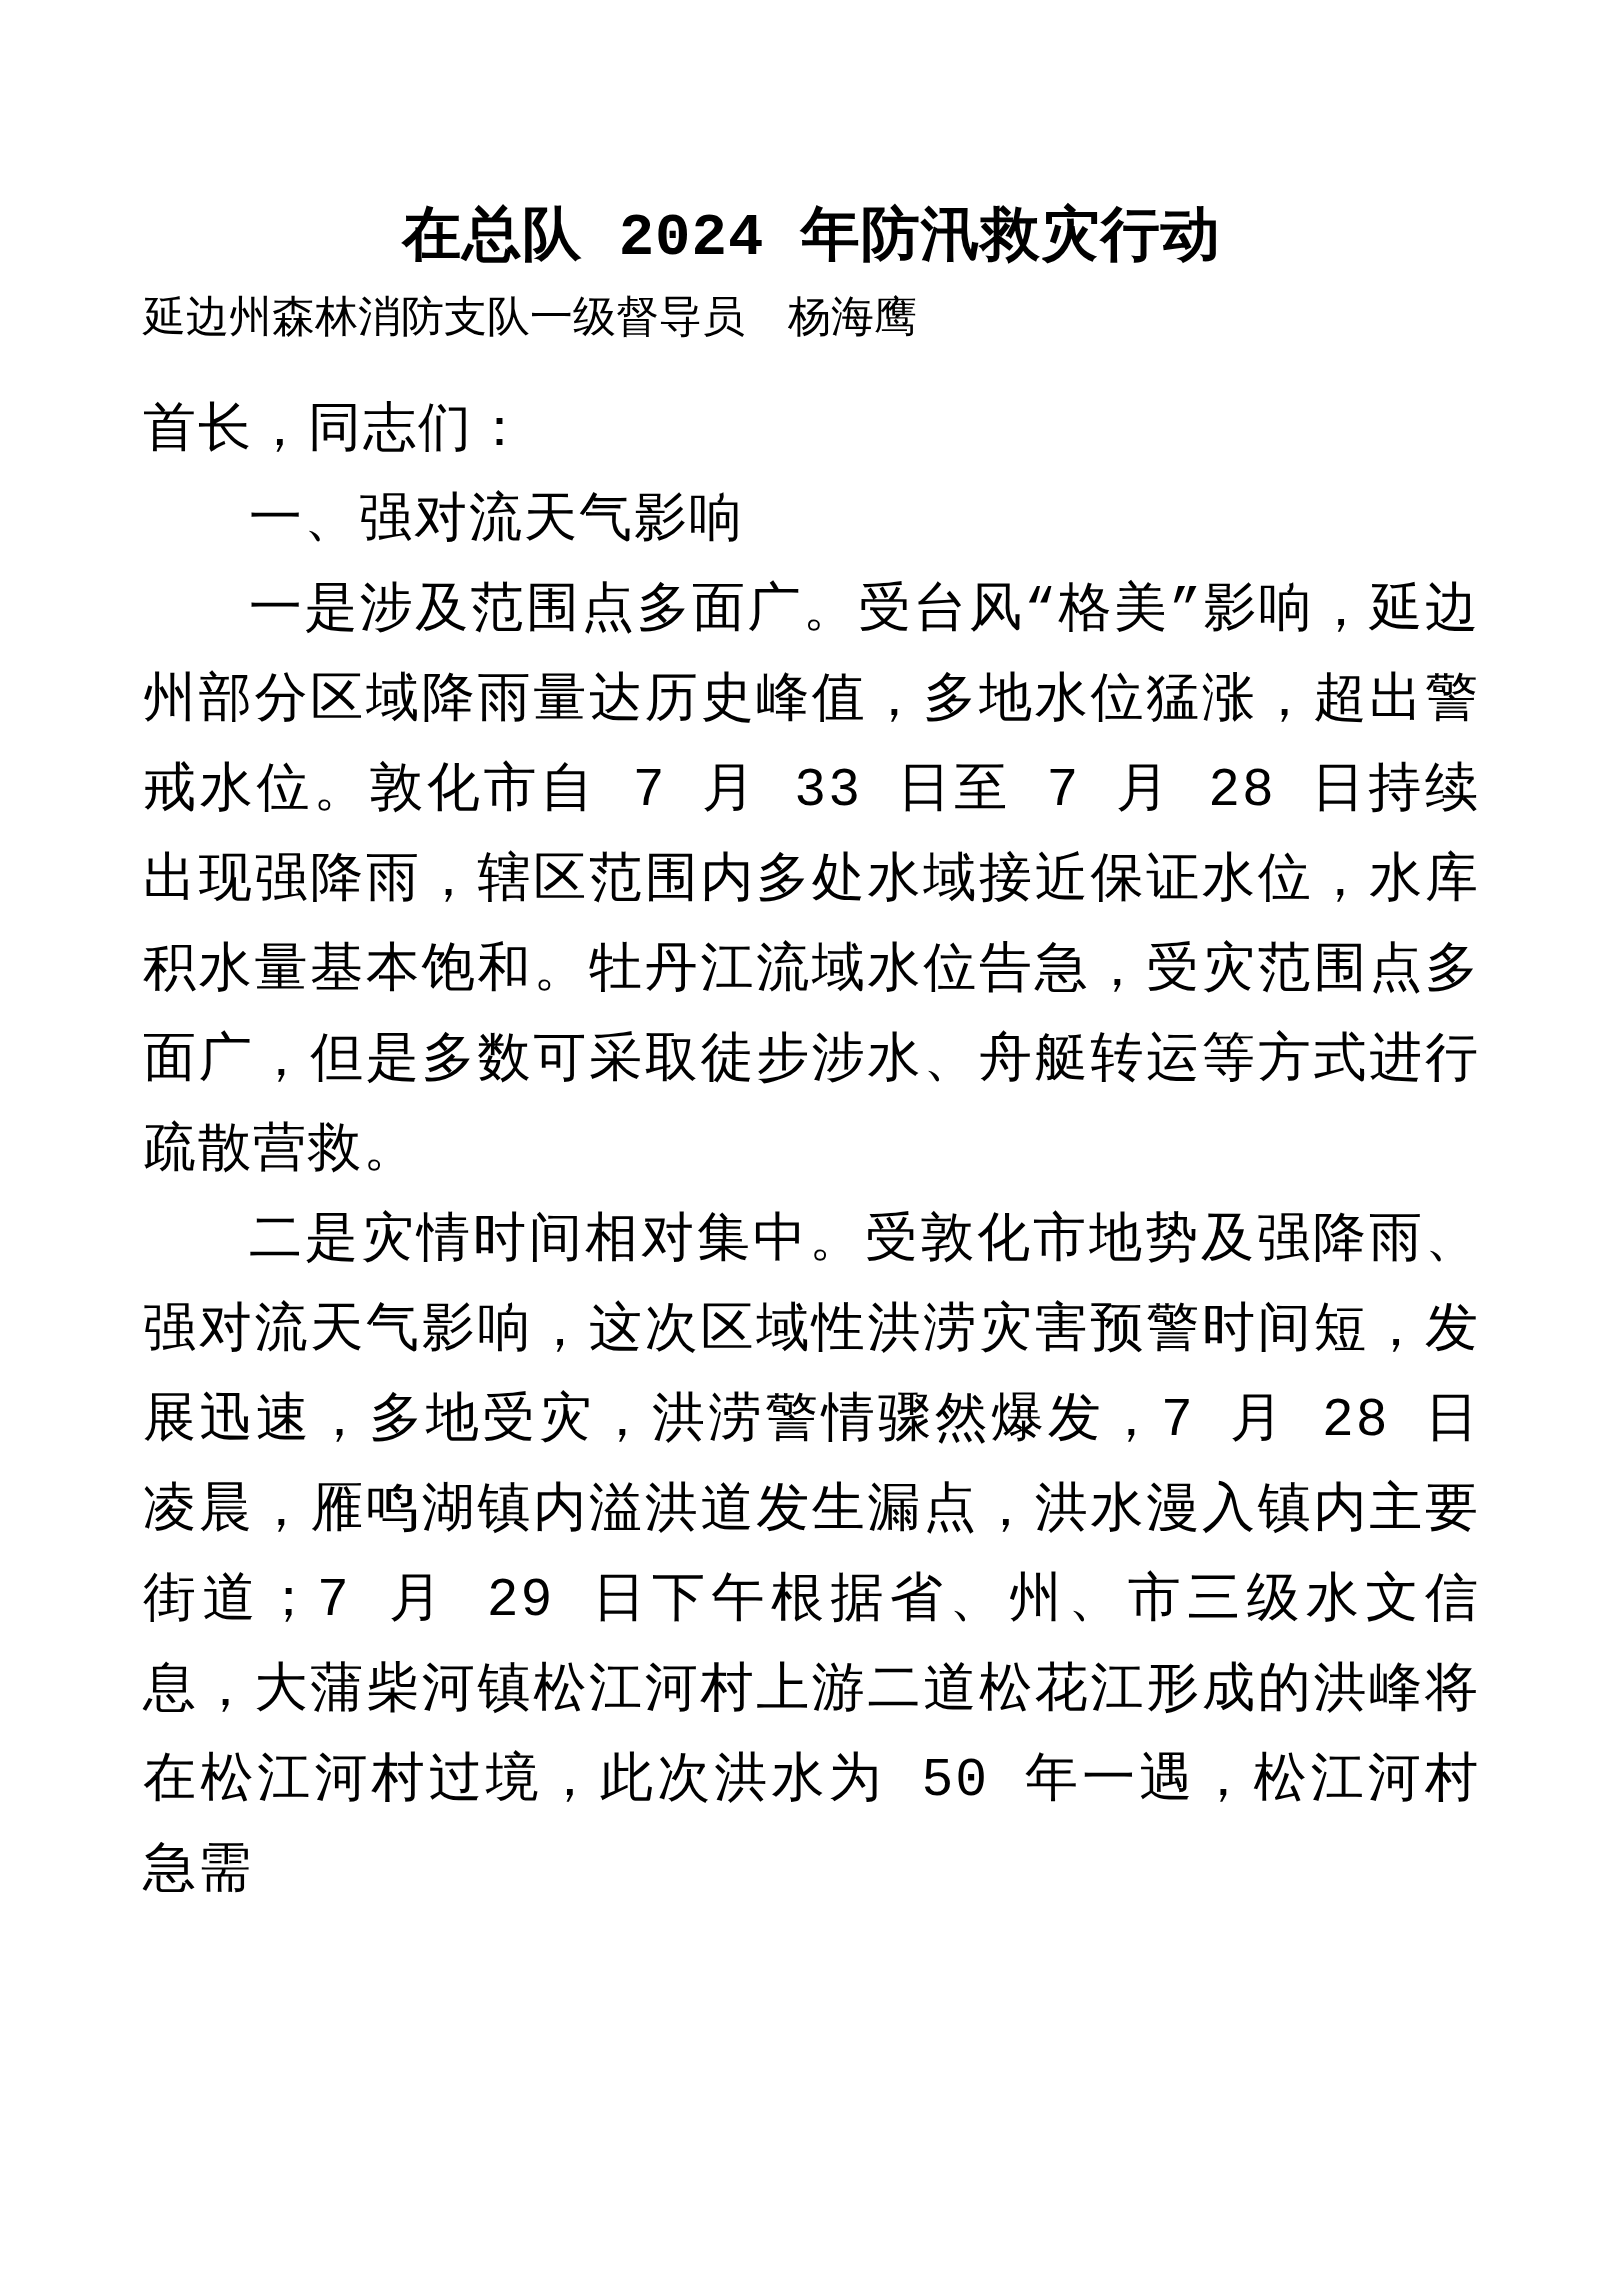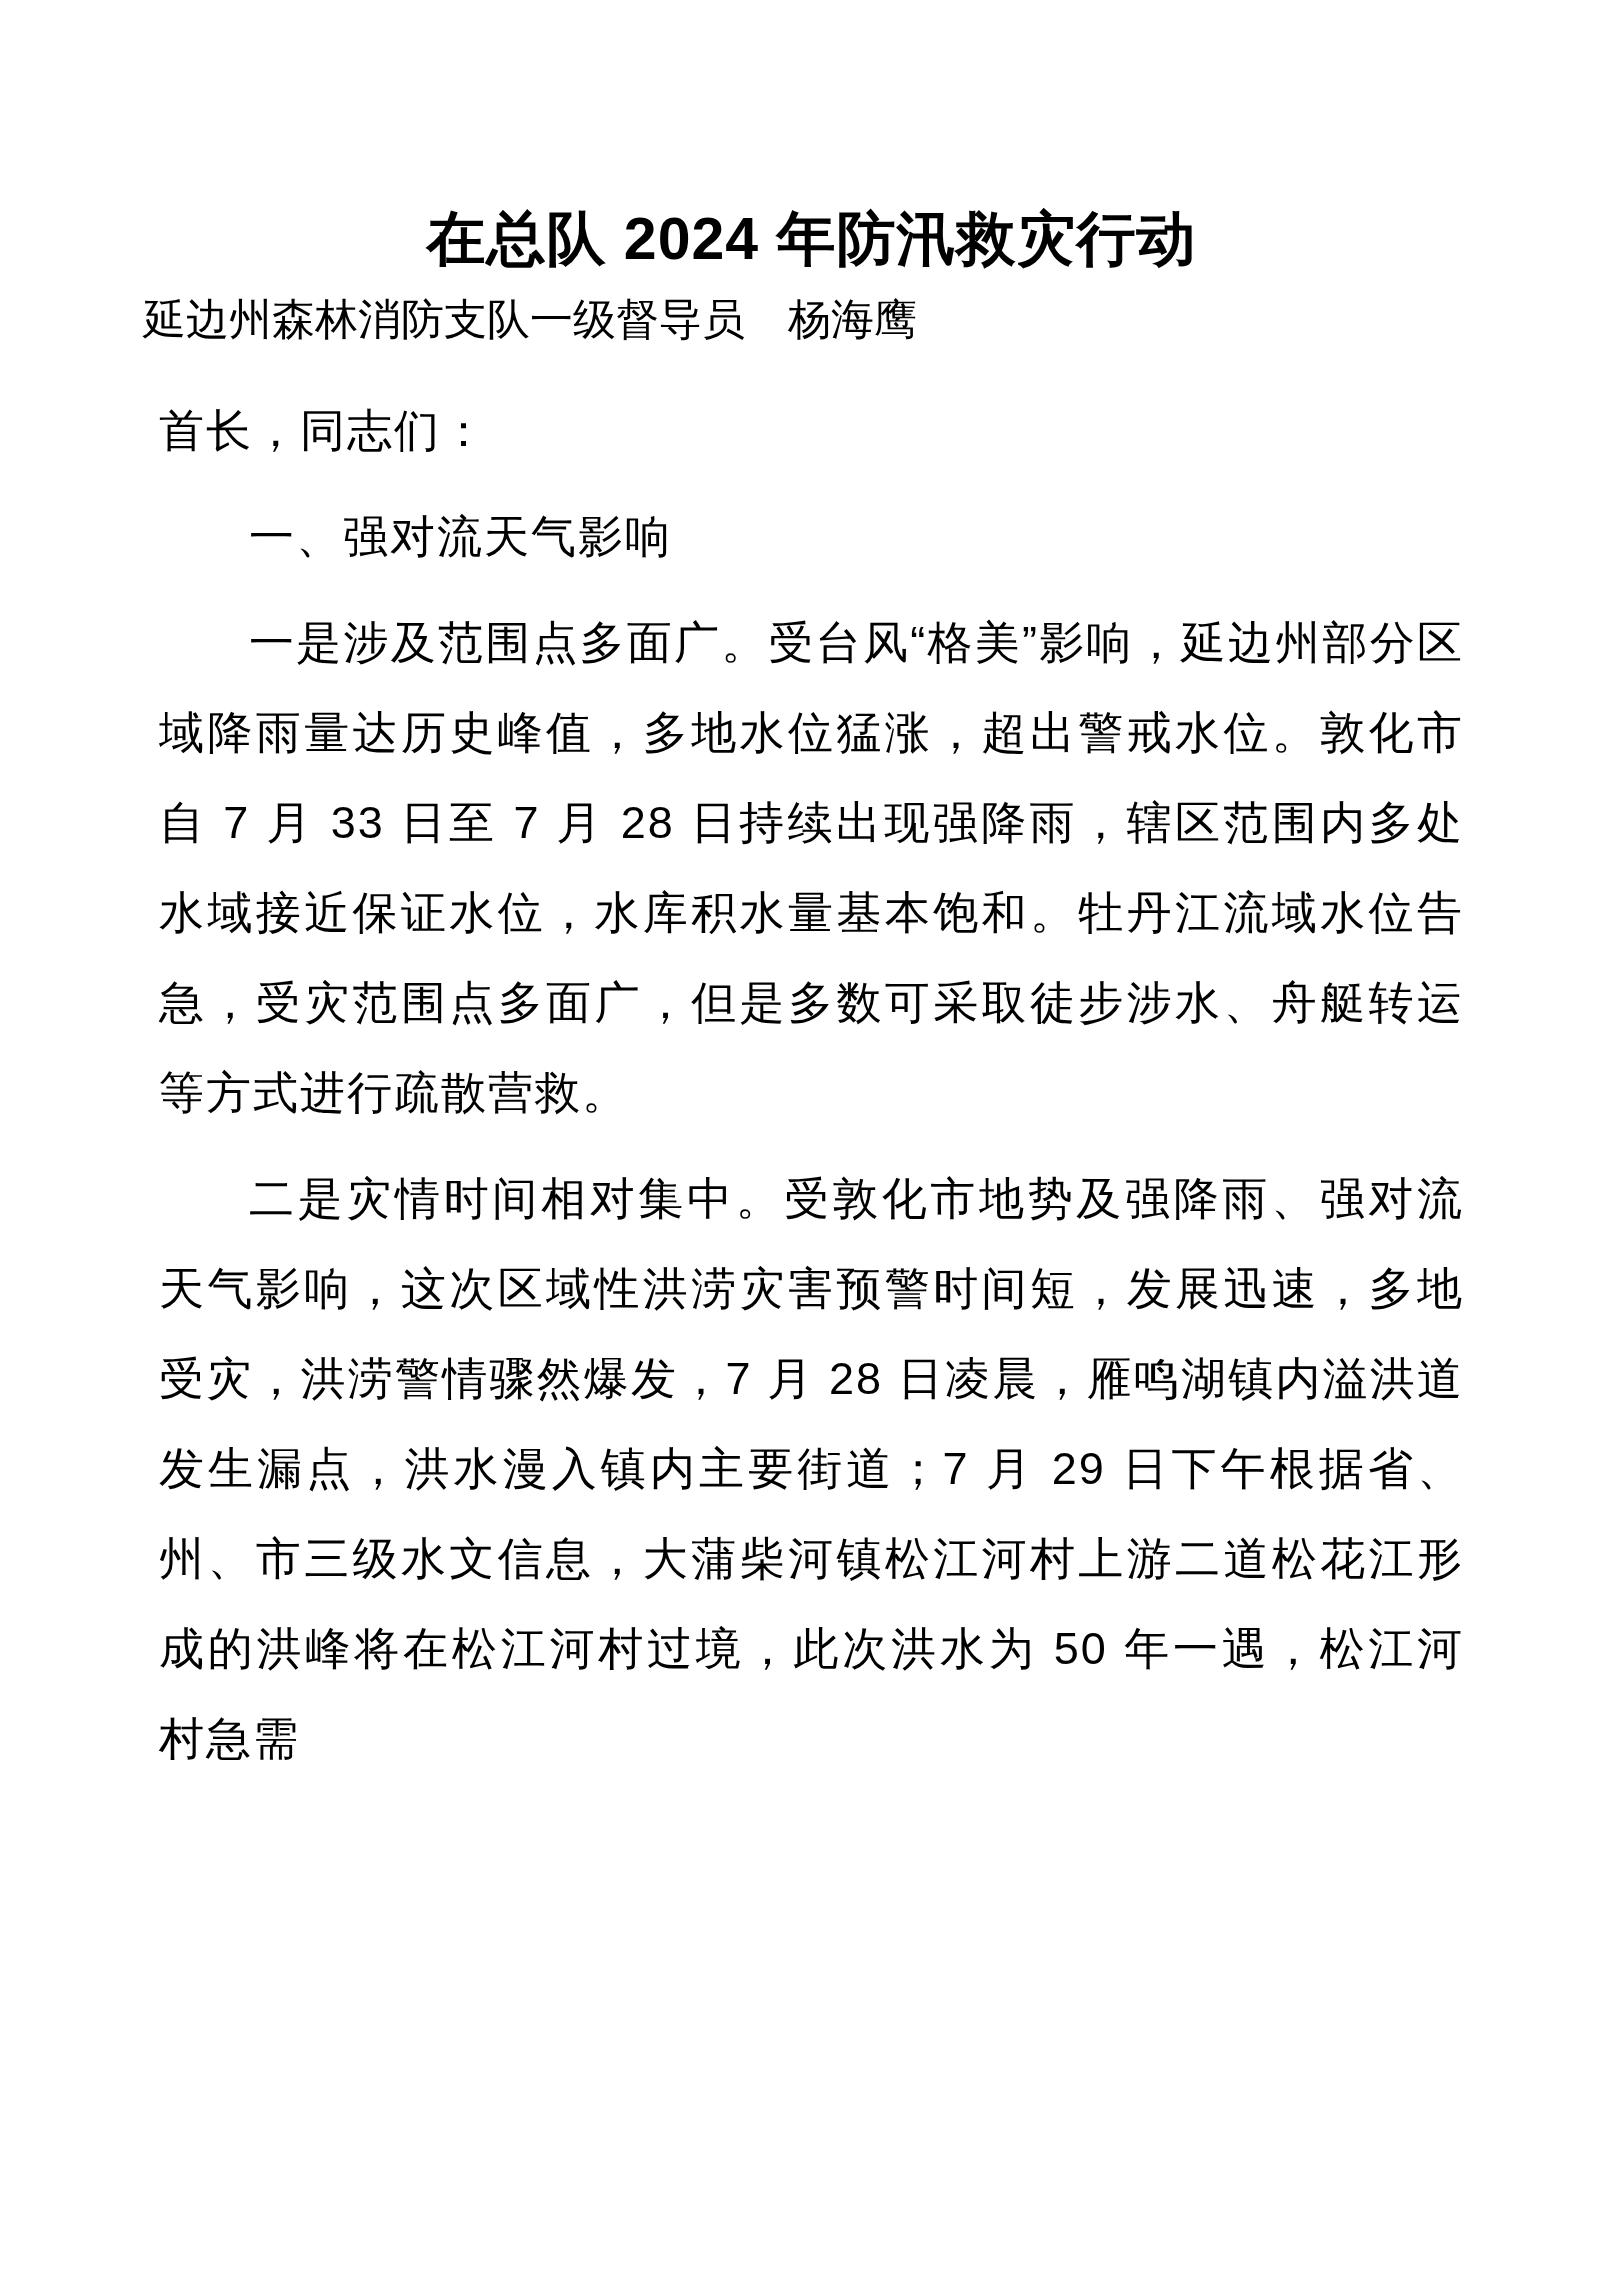--- a/index.html
+++ b/index.html
@@ -8,21 +8,21 @@
     background: #ffffff;
   }
   .page {
     position: relative;
     width: 1621px;
     height: 1905px;
     background: #ffffff;
     box-sizing: border-box;
     padding: 196px 141px 4px 143px;
     color: #000000;
-    font-family: Liberation Sans, sans-serif;
+    font-family: Liberation Mono, monospace;
     overflow: hidden;
   }
   .title {
     margin: 0;
     text-align: center;
     font-size: 59px;
     font-weight: bold;
     line-height: 86px;
     letter-spacing: 1px;
   }
@@ -32,22 +32,22 @@
   .byline {
     margin-top: 7.8px;
     font-size: 43px;
     line-height: 59px;
     font-weight: 500;
   }
   .doc-body {
     margin-top: 37px;
   }
   .para {
-    margin: 16px;
-    font-size: 45px;
+    margin: 0;
+    font-size: 53px;
     line-height: 90px;
     letter-spacing: 2px;
     text-align: justify;
     text-justify: inter-ideograph;
     text-indent: 2em;
     word-break: break-all;
   }
   .para.no-indent {
     text-indent: 0;
   }

